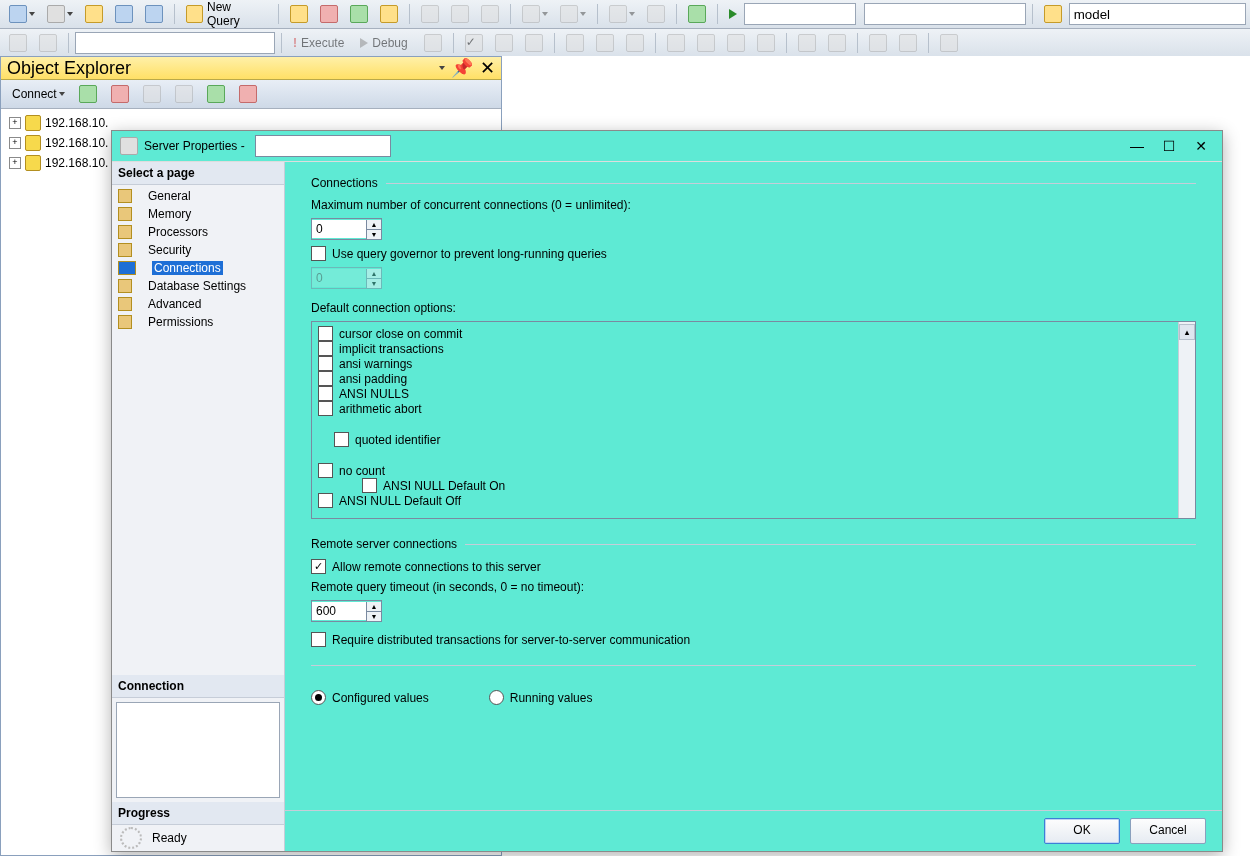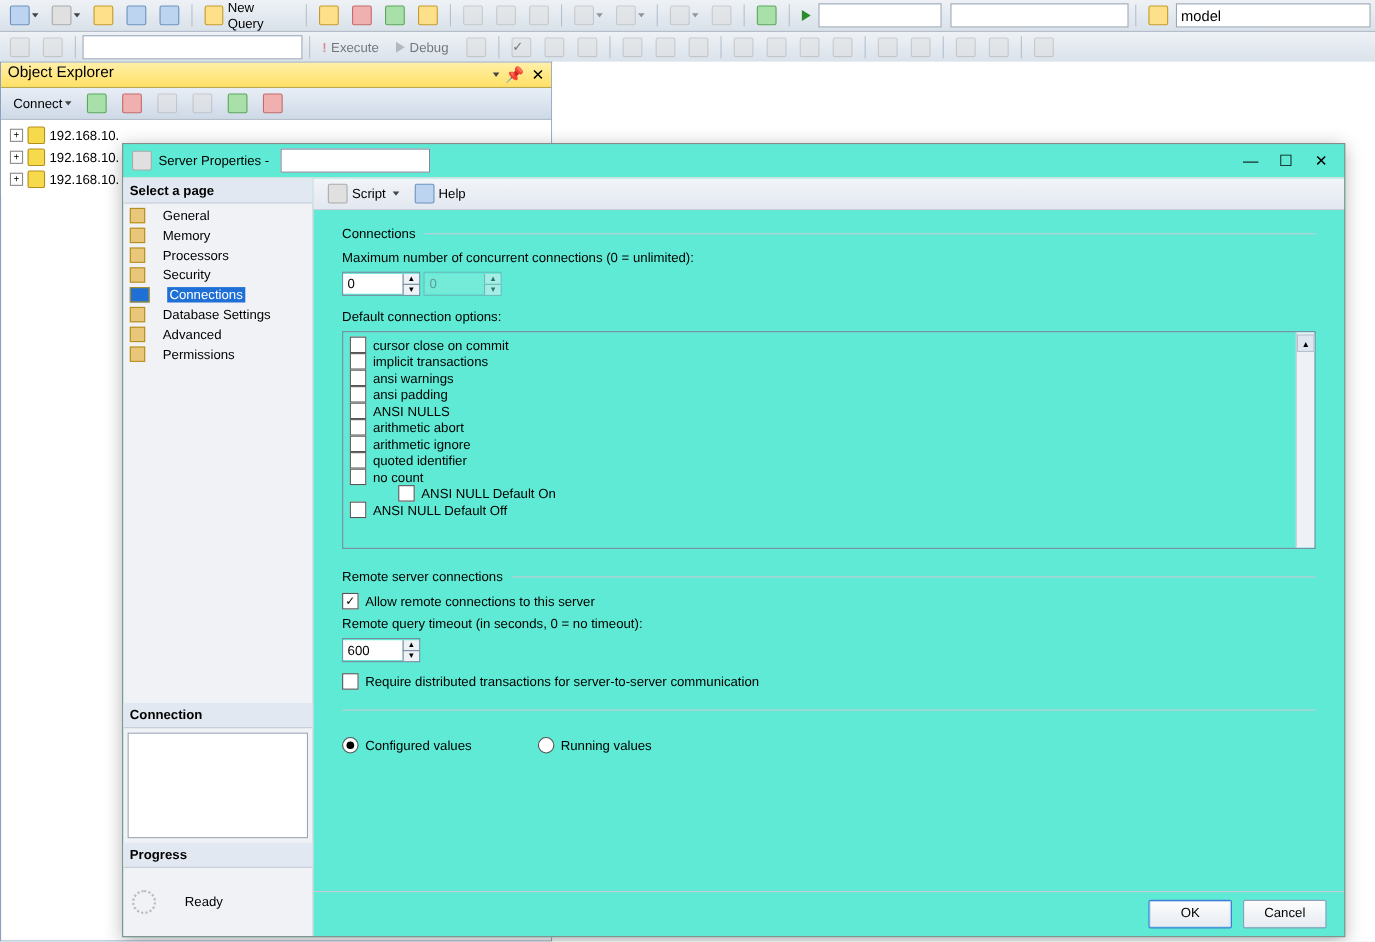--- a/index.html
+++ b/index.html
@@ -19,21 +19,21 @@
 .ico.b{background:#bcd4f0;border-color:#6d92bd}
 .ico.r{background:#f0b0b0;border-color:#c46b6b}
 .ico.d{background:#e0e0e0;border-color:#aaa}
 .arrow-down{width:0;height:0;border-left:3px solid transparent;border-right:3px solid transparent;border-top:4px solid #444;margin-left:2px}
 .play{width:0;height:0;border-top:5px solid transparent;border-bottom:5px solid transparent;border-left:8px solid #2a8b2a}
 .disabled{opacity:.5}
 
 
 .main-row{position:absolute;left:0;right:0;top:56px;bottom:0;display:flex}
 .panel{width:500px;background:#fff;border:1px solid #8aa0bd;display:flex;flex-direction:column}
-.panel-title{height:22px;background:linear-gradient(#fff0a8,#ffe066);border-bottom:1px solid #b9a94a;display:flex;padding:0 6px;font-size:14px;justify-content:space-between}
+.panel-title{height:22px;background:linear-gradient(#fff0a8,#ffe066);border-bottom:1px solid #b9a94a;display:flex;align-items:center;padding:0 6px;font-size:18px;justify-content:space-between}
 .panel-title .ctrls{display:flex;gap:6px;align-items:center}
 .panel-tb{height:28px;background:linear-gradient(#e8eef6,#ced9e7);display:flex;align-items:center;gap:4px;padding:0 6px;border-bottom:1px solid #a6b0be}
 .tree{flex:0 0 auto;background:#fff;padding:4px 0}
 .tree-row{display:flex;align-items:center;height:20px;padding-left:8px;gap:4px}
 .expander{width:10px;height:10px;border:1px solid #8a8a8a;font-size:9px;line-height:9px;text-align:center;background:#fff}
 .db-ico{width:14px;height:14px;background:#f7d94c;border:1px solid #b38f20;border-radius:2px}
 
 
 .dialog{position:absolute;left:111px;top:130px;width:1110px;height:720px;background:#5eead4;border:1px solid #8a8a8a;box-shadow:0 4px 16px rgba(0,0,0,.3);display:flex;flex-direction:column}
 .dlg-title{height:30px;display:flex;align-items:center;padding:0 8px;gap:6px;border-bottom:1px solid #ddd}
@@ -334,52 +334,45 @@
             </div>
             <div class="page-item">
               <span class="pi"></span>
               <span>Permissions</span>
             </div>
           </div>
         <div style="flex:1"></div>
         <div class="sect-hdr">Connection</div>
         <div class="conn-box"></div>
         <div class="sect-hdr">Progress</div>
-        <div style="padding:20px 8px;display:flex;align-items:center;gap:26px">
+        <div style="padding:2px 8px;display:flex;align-items:center;gap:10px">
           <span class="circle-spin"></span>
           <span>Ready</span>
         </div>
       </div>
       <div class="dlg-right">
-        <div class="dlg-rtb">
-          <div class="tb-btn">
-              <span class="ico d"></span>
-              <span class="tb-text">Script</span>
-              <span class="arrow-down"></span>
-            </div>
-          <div class="tb-btn">
-              <span class="ico b"></span>
-              <span class="tb-text">Help</span>
-            </div>
-        </div>
         <div class="dlg-content">
           <div class="group-label">
               <span>Connections</span>
               <div class="line"></div>
             </div>
 
           <div class="field-label">Maximum number of concurrent connections (0 = unlimited):</div>
           <div class="spin">
             <input value="0" style="">
             <div class="btns">
                 <div class="b">▲</div>
                 <div class="b">▼</div>
               </div>
           </div>
 
+          <div class="cb-row">
+            <div class="cb"></div>
+            <span>Use query governor to prevent long-running queries</span>
+          </div>
           <div class="spin disabled">
             <input disabled="" value="0" style="">
             <div class="btns">
                 <div class="b">▲</div>
                 <div class="b">▼</div>
               </div>
           </div>
 
           <div class="field-label" style="margin-top:12px">Default connection options:</div>
           <div class="listbox">
@@ -401,25 +394,21 @@
                   <span>ansi padding</span>
                 </div>
                 <div class="cb-row" style="margin: 0px;">
                   <div class="cb"></div>
                   <span>ANSI NULLS</span>
                 </div>
                 <div class="cb-row" style="margin: 0px;">
                   <div class="cb"></div>
                   <span>arithmetic abort</span>
                 </div>
-                <div class="cb-row" style="margin: 0px;">
-                  <div class="cb"></div>
-                  <span>arithmetic ignore</span>
-                </div>
-                <div class="cb-row" style="margin: 0px;">
+                <div class="cb-row" style="margin: 16px;">
                   <div class="cb"></div>
                   <span>quoted identifier</span>
                 </div>
                 <div class="cb-row" style="margin: 0px;">
                   <div class="cb"></div>
                   <span>no count</span>
                 </div>
                 <div class="cb-row" style="margin: 0px; padding-left: 44px;">
                   <div class="cb"></div>
                   <span>ANSI NULL Default On</span>

